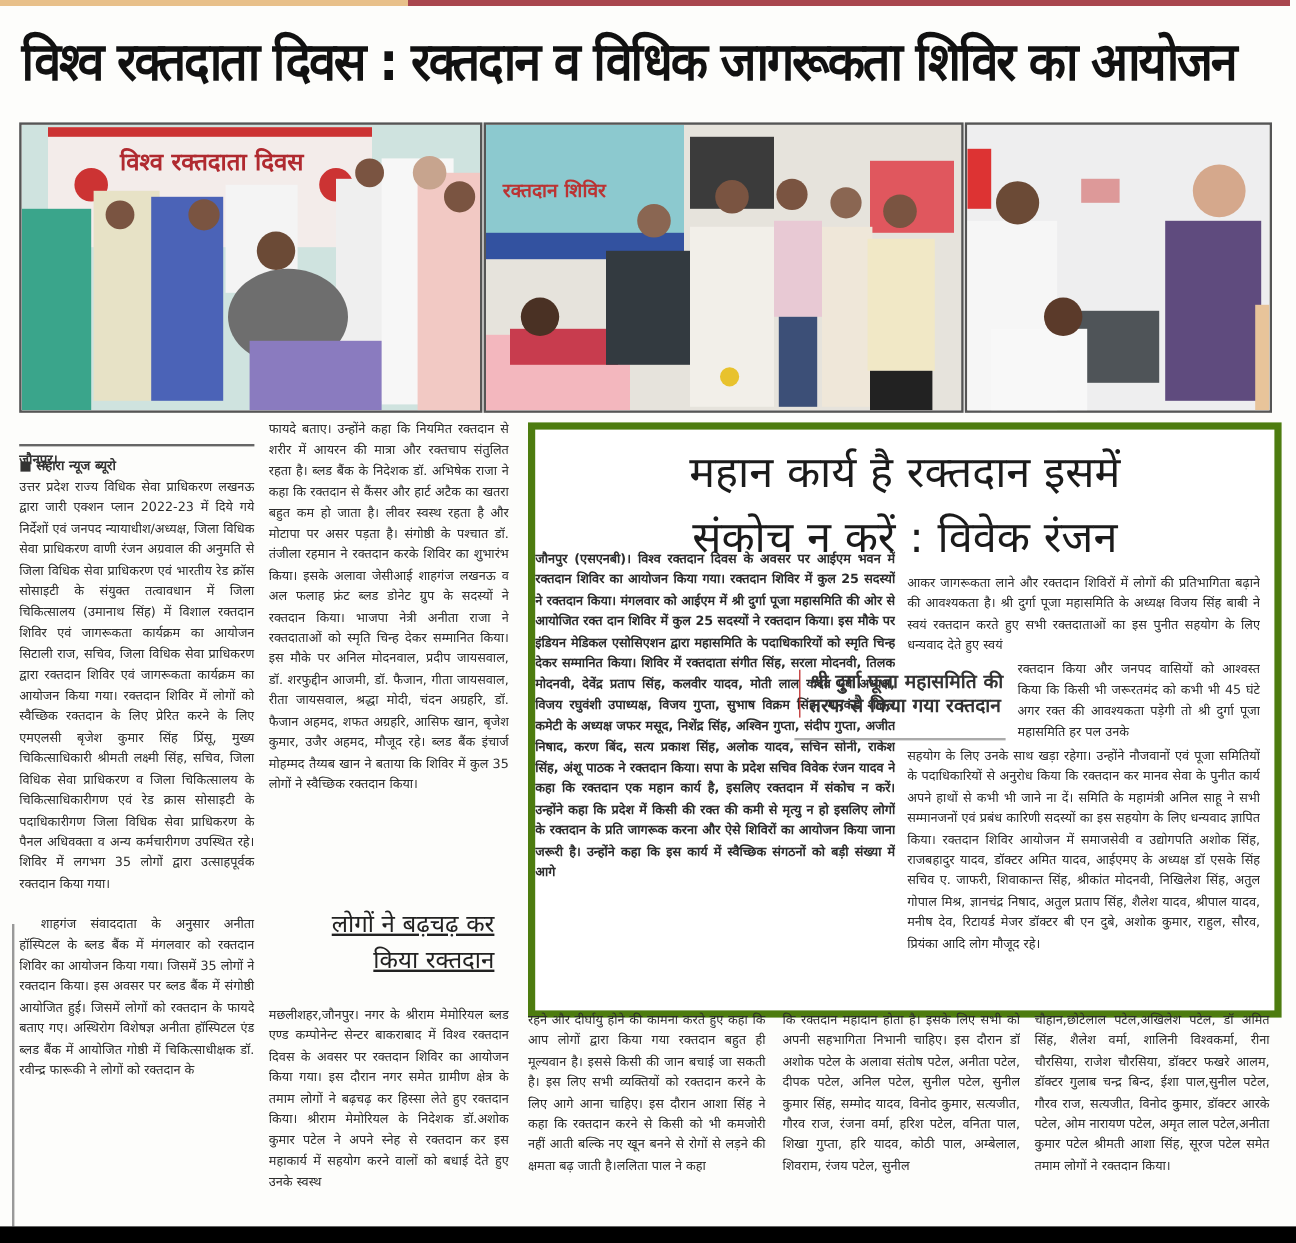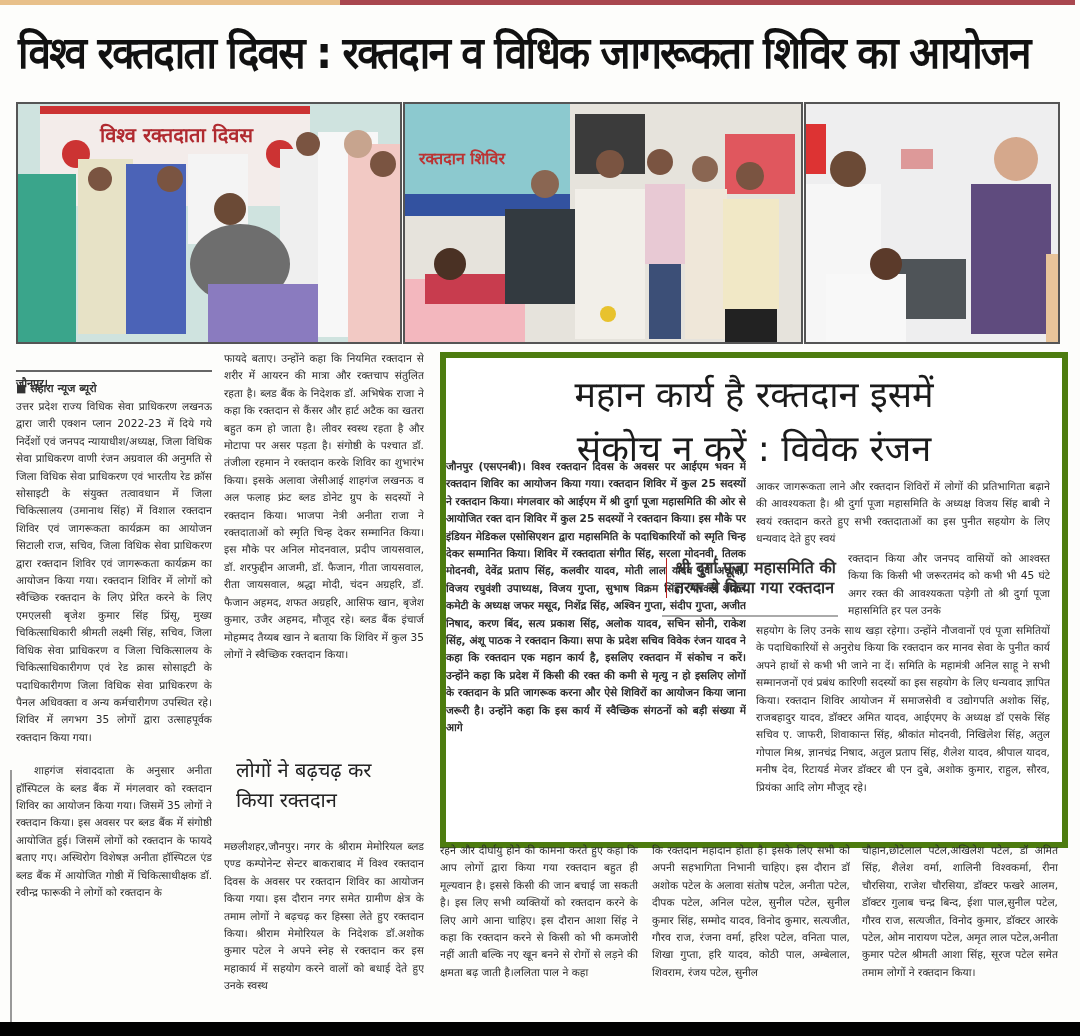--- a/index.html
+++ b/index.html
@@ -18,21 +18,21 @@
     font-family: "DejaVu Sans", sans-serif; font-weight: bold;
     font-size: 44px; line-height: 70px; letter-spacing: -2px;
     color: #111; white-space: nowrap; transform: scaleX(0.92); transform-origin: left center;
   }
   .photo { position: absolute; border: 2px solid #555; overflow: hidden; }
   .photo svg { display: block; width: 100%; height: 100%; }
   .col { position: absolute; font-size: 10.6px; line-height: 17.4px; color: #2c2c2c; text-align: justify; }
   .byline { position: absolute; left: 16px; top: 352px; width: 200px; font-size: 11px; font-weight: bold; color: #333; margin-top: 28px; }
   .byline-rule { position: absolute; left: 16px; top: 370px; width: 196px; height: 2px; background: #666; }
   .dateline { position: absolute; left: 16px; top: 375px; font-size: 11px; font-weight: bold; color: #333; }
-  .subhead { position: absolute; font-size: 20px; line-height: 30px; text-align: left; color: #222; }
+  .subhead { position: absolute; font-size: 20px; line-height: 30px; text-align: right; color: #222; text-decoration: underline; }
   .boxed { position: absolute; left: 440px; top: 352px; width: 616px; height: 484px; border: 6px solid #4d7c0f; background: #fff; }
   .box-title { position: absolute; left: 0; top: 10px; width: 616px; text-align: center; font-size: 36px; line-height: 54px; font-weight: normal; color: #1b1b1b; }
   .pullquote { position: absolute; left: 666px; top: 558px; width: 170px; font-size: 16px; line-height: 20px; font-weight: bold; color: #333; border-left: 1px solid #b91c1c; padding-left: 8px; }
   .pullquote-rule { position: absolute; left: 662px; top: 615px; width: 176px; height: 2px; background: #aaa; }
   .vrule { position: absolute; width: 2px; background: #999; }
   .bottombar { position: absolute; left: 0; top: 1022px; width: 1080px; height: 14px; background: #000; }
   .para-indent { text-indent: 18px; margin-top: 16px; }
 </style>
 </head>
 <body>

